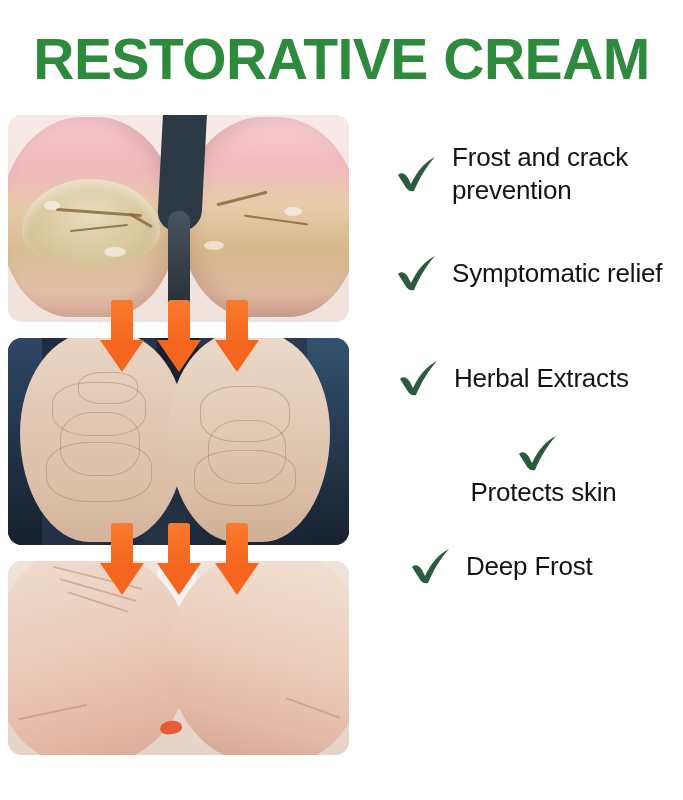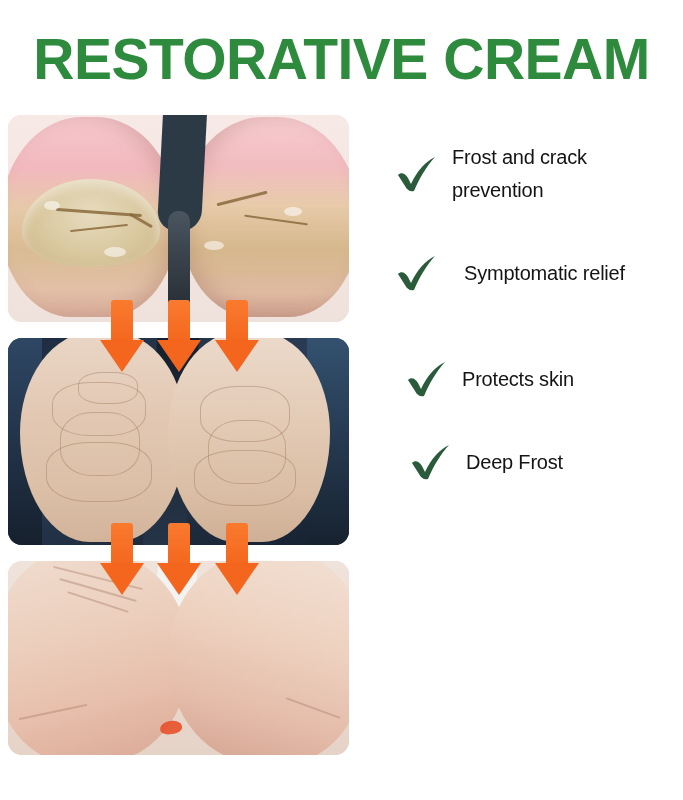--- a/index.html
+++ b/index.html
@@ -122,28 +122,28 @@
   .arrow.a1{left:92px;}
   .arrow.a2{left:149px;}
   .arrow.a3{left:207px;}
 
   
   .benefits{position:absolute;left:386px;top:128px;width:297px;}
   .benefit{position:relative;display:flex;align-items:center;}
   .benefit .check{flex:0 0 auto;width:46px;height:46px;margin-right:12px;}
   .benefit .check svg{display:block;width:46px;height:46px;}
   .benefit .btext{
-    font-size:20px;line-height:33px;color:#141414;
+    font-size:26px;line-height:33px;color:#141414;
     font-weight:400;letter-spacing:-0.2px;
   }
   .b0{margin-left:8px;height:92px;}
-  .b1{margin-left:8px;height:106px;gap:12px;}
+  .b1{margin-left:8px;height:106px;}
   .b2{margin-left:10px;height:104px;}
   .b3{margin-left:14px;height:104px;}
-  .b4{margin-left:18px;height:106px;}
+  .b4{margin-left:18px;height:106px;flex-direction:column;}
   .b5{margin-left:22px;height:60px;}
 </style>
 </head>
 <body>
 
 <div id="page">
 
   <div class="title">RESTORATIVE CREAM</div>
 
   <div class="photo-col">
@@ -249,20 +249,28 @@
 
     <div class="benefit b1">
       <span class="check">
         <svg viewBox="0 0 46 46" xmlns="http://www.w3.org/2000/svg">
           <path d="M4 24 C7 21 11 22 14 27 L17 33 C23 20 31 11 41 6 C32 16 25 28 20 40 C16 41 13 39 11 35 Z" fill="#2a5c3c"></path>
         </svg>
       </span>
       <span class="btext">Symptomatic relief</span>
     </div>
 
+    <div class="benefit b2">
+      <span class="check">
+        <svg viewBox="0 0 46 46" xmlns="http://www.w3.org/2000/svg">
+          <path d="M4 24 C7 21 11 22 14 27 L17 33 C23 20 31 11 41 6 C32 16 25 28 20 40 C16 41 13 39 11 35 Z" fill="#2a5c3c"></path>
+        </svg>
+      </span>
+      <span class="btext">Herbal Extracts</span>
+    </div>
 
 
     <div class="benefit b4">
       <span class="check">
         <svg viewBox="0 0 46 46" xmlns="http://www.w3.org/2000/svg">
           <path d="M4 24 C7 21 11 22 14 27 L17 33 C23 20 31 11 41 6 C32 16 25 28 20 40 C16 41 13 39 11 35 Z" fill="#2a5c3c"></path>
         </svg>
       </span>
       <span class="btext">Protects skin</span>
     </div>

